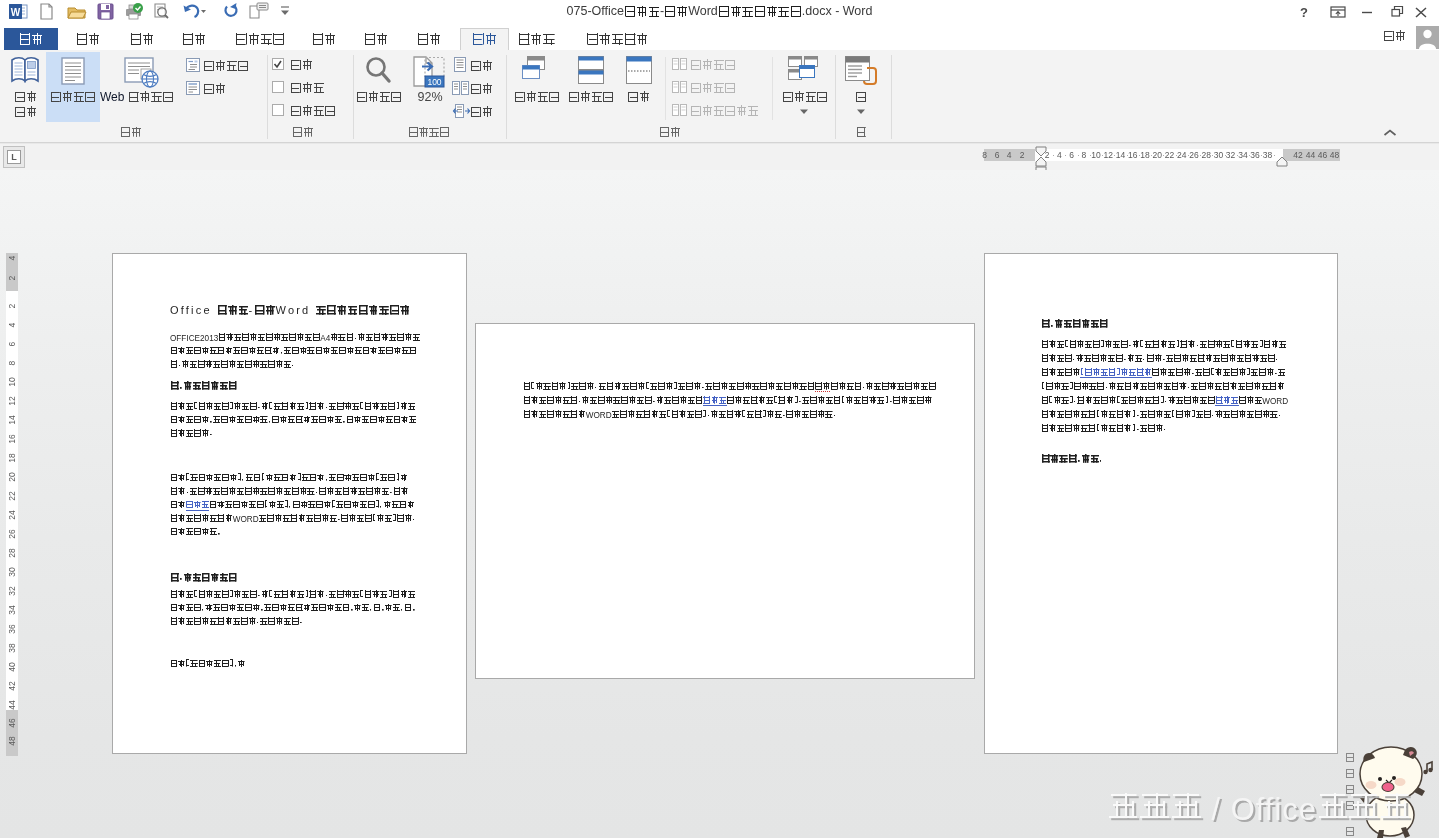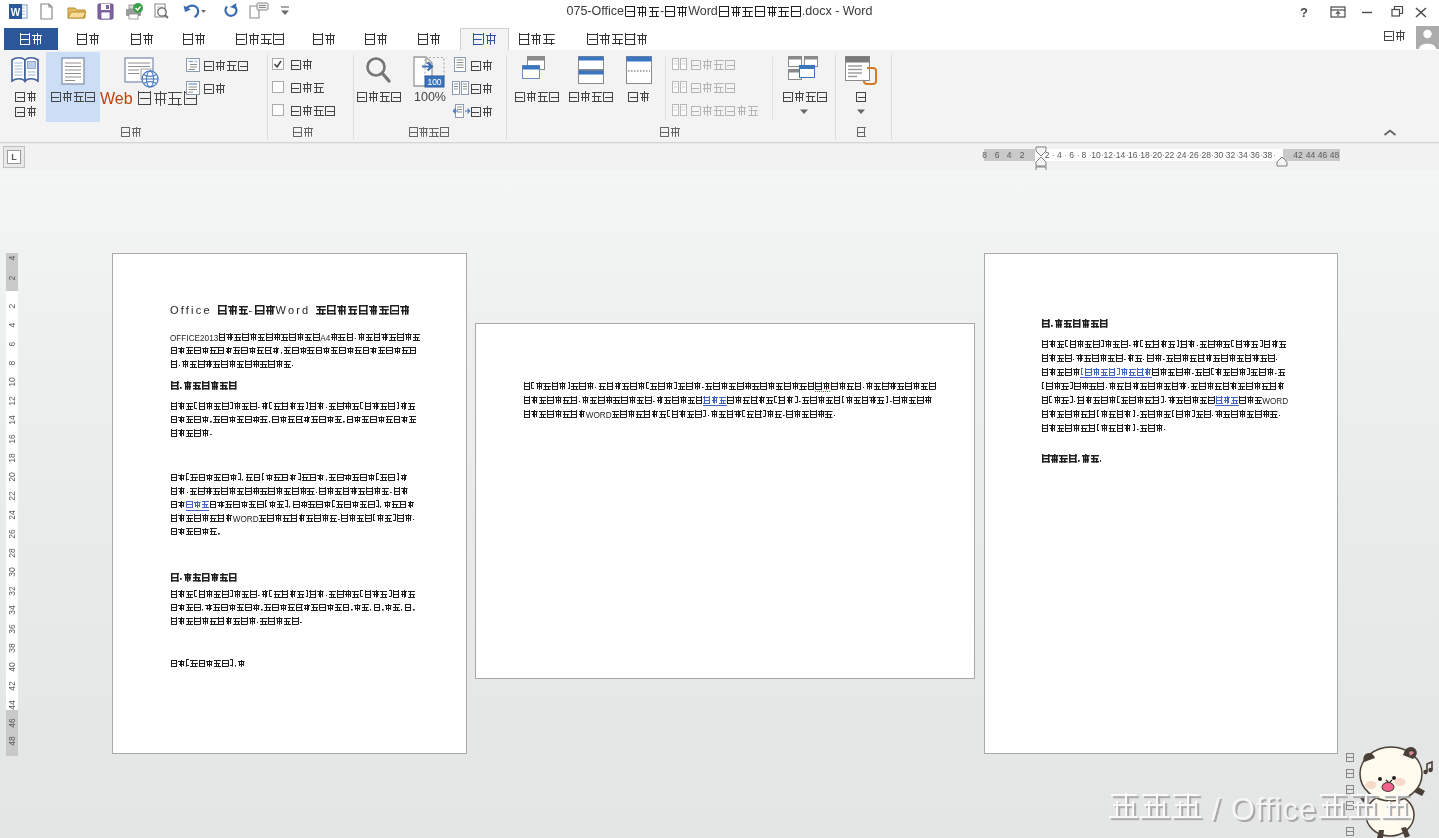--- a/index.html
+++ b/index.html
@@ -167,21 +167,21 @@
 <line x1="4" y1="6" x2="26" y2="6" stroke="#8E8E8E"></line>
     <line x1="4" y1="9.5" x2="26" y2="9.5" stroke="#8E8E8E"></line>
 <line x1="4" y1="13" x2="15" y2="13" stroke="#8E8E8E"></line>
     <line x1="4" y1="16.5" x2="15" y2="16.5" stroke="#8E8E8E"></line>
 <rect x="17" y="12" width="10" height="10" fill="#fff" stroke="#8E8E8E" stroke-width=".8"></rect>
 <circle cx="26" cy="22" r="8" fill="#fff" stroke="#4E7DC1" stroke-width="1.3"></circle>
 <ellipse cx="26" cy="22" rx="3.5" ry="8" fill="none" stroke="#4E7DC1" stroke-width="1.1"></ellipse>
 <line x1="18" y1="22" x2="34" y2="22" stroke="#4E7DC1" stroke-width="1.1"></line>
 <path d="M19.5 17.5 c3.5 2.5 9.5 2.5 13 0 M19.5 26.5 c3.5 -2.5 9.5 -2.5 13 0" fill="none" stroke="#4E7DC1" stroke-width="1.1"></path>
 </svg>
-<div class="tl" style="left:100px;top:90px;width:80px;text-align:right;font-size:16px;color:#c2410c;--k:#444444;"><s>Web </s><i class="c v1"></i><i class="c v2"></i><i class="c v0"></i><i class="c v1"></i></div>
+<div class="tl" style="left:100px;top:90px;width:80px;text-align:left;font-size:12px;color:#0f172a;--k:#444444;"><s>Web </s><i class="c v1"></i><i class="c v2"></i><i class="c v0"></i><i class="c v1"></i></div>
 <svg style="left:186px;top:58" width="14" height="14" viewBox="0 0 14 14">
 <rect x=".5" y=".5" width="13" height="13" fill="#fff" stroke="#8A9BB5"></rect>
 <line x1="2.5" y1="3.5" x2="7" y2="3.5" stroke="#7F9CC8" stroke-width="1.2"></line>
 <rect x="8.5" y="2.5" width="3" height="2" fill="#BCCDE8"></rect>
 <line x1="4" y1="6.5" x2="11" y2="6.5" stroke="#8E8E8E"></line>
 <line x1="4" y1="9" x2="11" y2="9" stroke="#8E8E8E"></line>
 <line x1="2.5" y1="11.5" x2="9" y2="11.5" stroke="#8E8E8E"></line>
 </svg>
 <div class="tl" style="left:203px;top:59px;width:60px;font-size:12px;color:#444;--k:#444444;"><i class="c v1"></i><i class="c v2"></i><i class="c v0"></i><i class="c v1"></i></div>
 <svg style="left:186px;top:81" width="14" height="14" viewBox="0 0 14 14">
@@ -207,21 +207,21 @@
 </svg>
 <div class="tl" style="left:352px;top:90px;width:54px;text-align:center;font-size:12px;color:#444;--k:#444444;"><i class="c v1"></i><i class="c v2"></i><i class="c v0"></i><i class="c v1"></i></div>
 <svg style="left:413px;top:56" width="34" height="33" viewBox="0 0 34 33">
 <path d="M1 1 h12 l6 6 v23 h-18 z" fill="#fff" stroke="#9A9A9A" stroke-width="1.3"></path>
 <path d="M13 1 v6 h6" fill="none" stroke="#9A9A9A" stroke-width="1.3"></path>
 <rect x="12" y="1.5" width="19" height="19" fill="none" stroke="#ABABAB" stroke-width="1.2" stroke-dasharray="2 2"></rect>
 <path d="M9 10.5 h9 m-3.5 -4 l4.5 4 -4.5 4" fill="none" stroke="#3A6CB4" stroke-width="2.2"></path>
 <rect x="12" y="20" width="19" height="11" fill="#3A76BF" stroke="#2B579A"></rect>
 <text x="21.5" y="28.5" font-size="8.5" fill="#fff" text-anchor="middle" font-family="Liberation Sans">100</text>
 </svg>
-<div class="tl" style="left:408px;top:90px;width:44px;text-align:center;font-size:12.5px;color:#444;"><s>100%</s></div>
+<div class="tl" style="left:408px;top:90px;width:44px;text-align:center;font-size:12.5px;color:#444;"><s>92%</s></div>
 <svg style="left:454px;top:57" width="14" height="15" viewBox="0 0 14 15">
 <rect x=".5" y=".5" width="11" height="14" fill="#fff" stroke="#8A9BB5"></rect>
 <line x1="2.5" y1="3" x2="9.5" y2="3" stroke="#8E8E8E"></line>
     <line x1="2.5" y1="5.5" x2="9.5" y2="5.5" stroke="#8E8E8E"></line>
 <line x1="2.5" y1="8" x2="9.5" y2="8" stroke="#8E8E8E"></line>
     <line x1="2.5" y1="10.5" x2="9.5" y2="10.5" stroke="#8E8E8E"></line>
 </svg>
 <div class="tl" style="left:470px;top:59px;width:40px;font-size:12px;color:#444;--k:#444444;"><i class="c v1"></i><i class="c v2"></i></div>
 <svg style="left:452px;top:81" width="17" height="14" viewBox="0 0 17 14">
 <rect x=".5" y=".5" width="7" height="13" fill="#fff" stroke="#8A9BB5"></rect>

